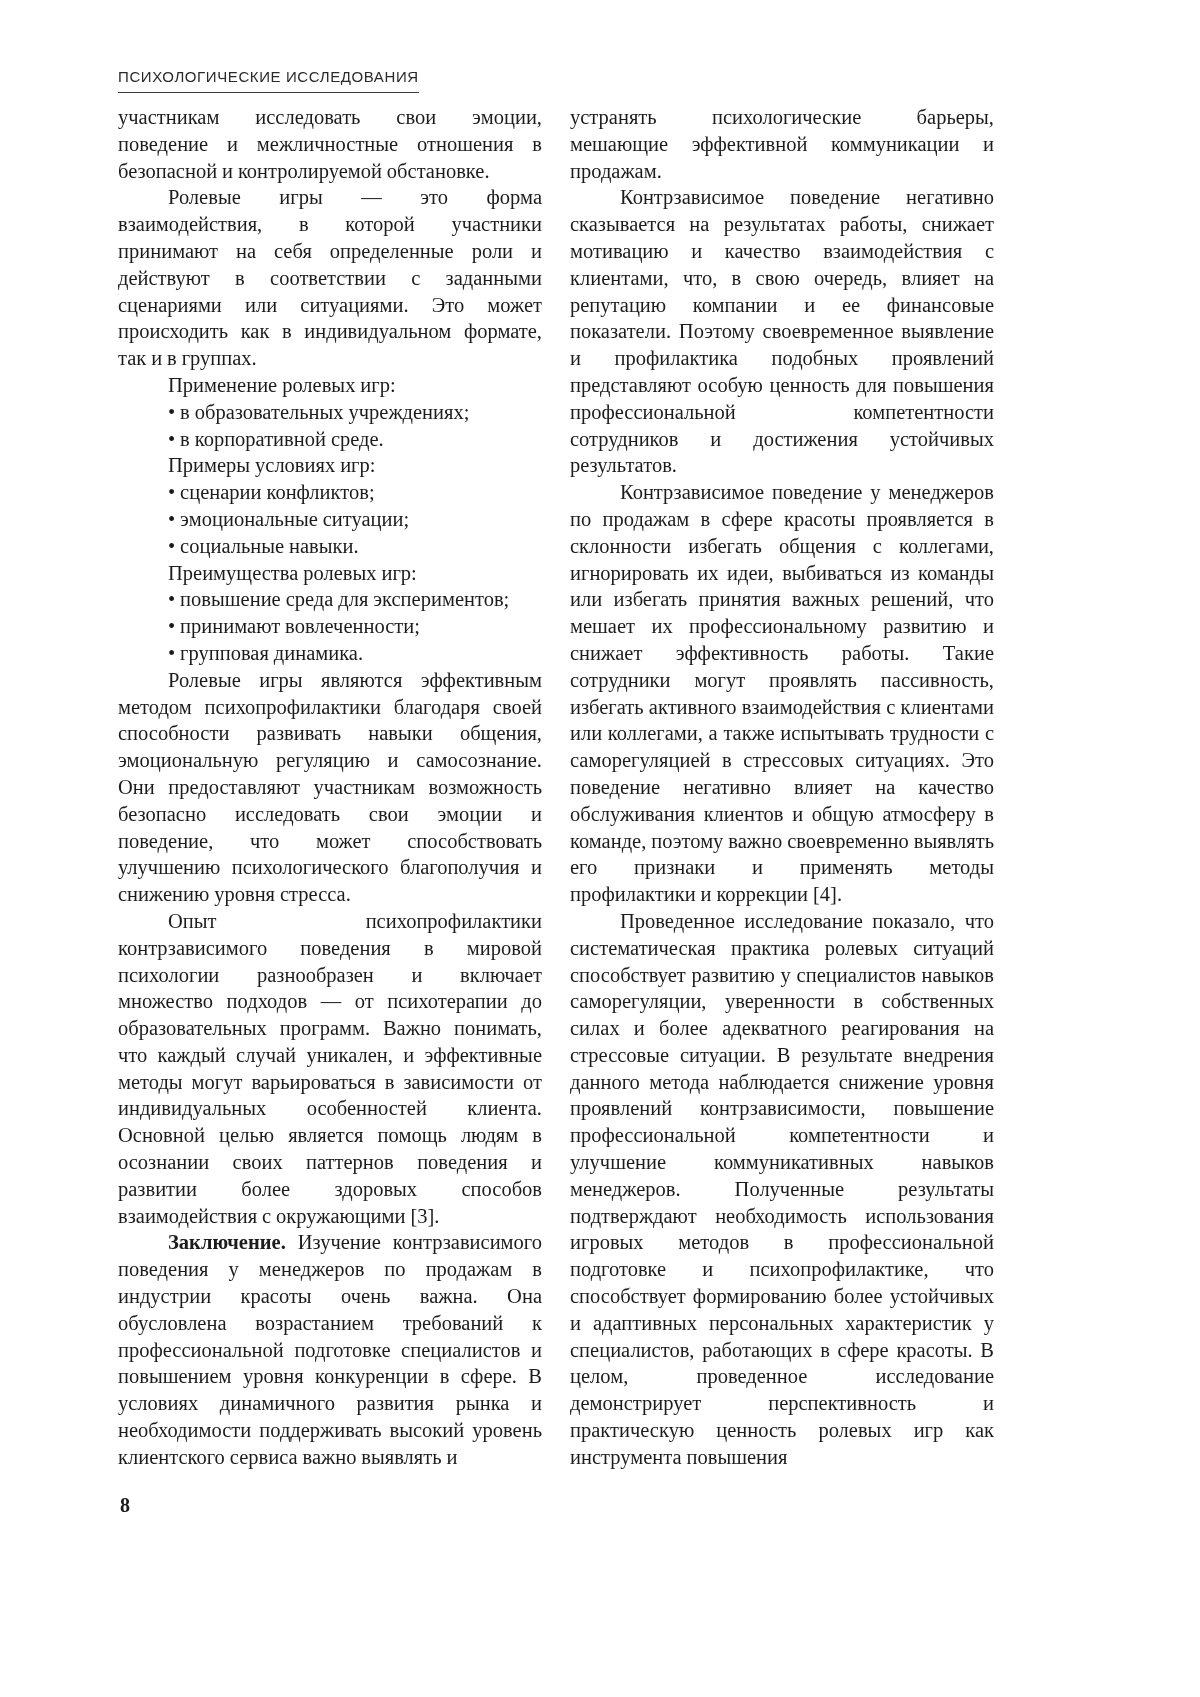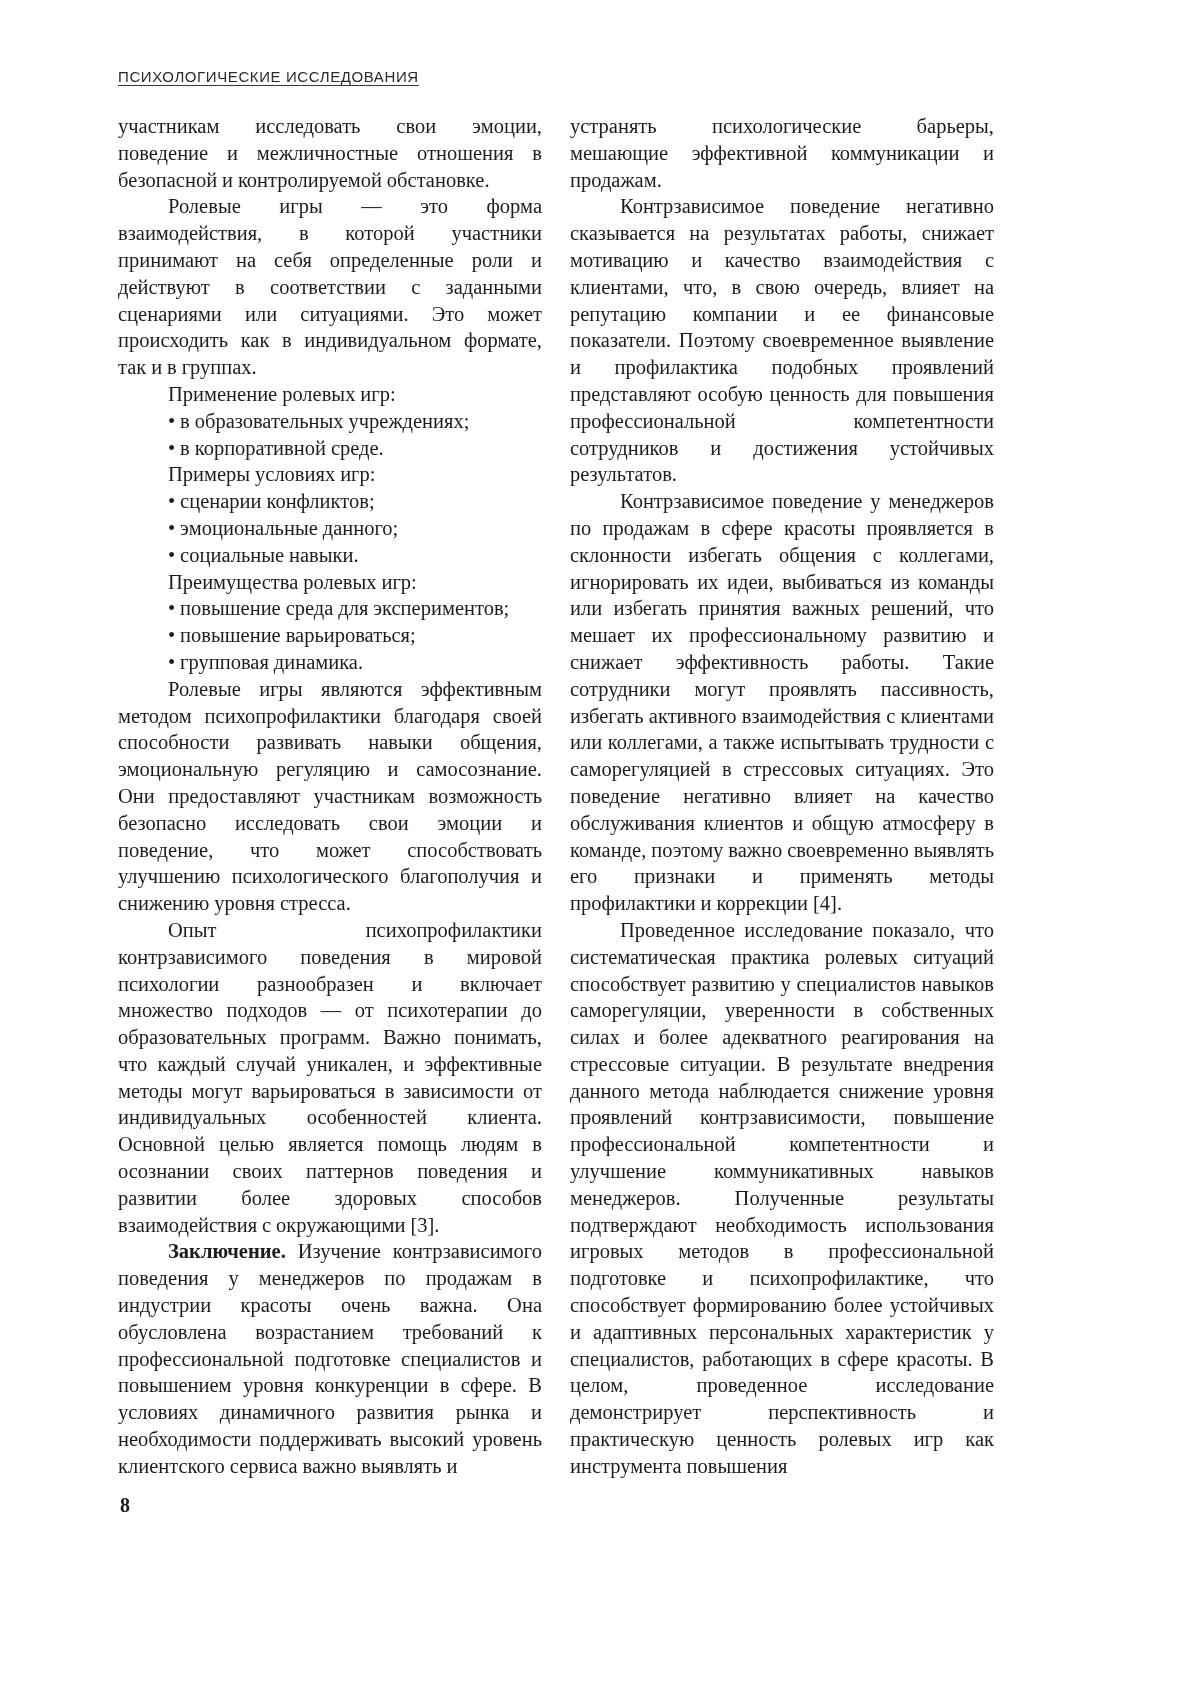--- a/index.html
+++ b/index.html
@@ -20,35 +20,35 @@
     position: absolute;
     left: 118px;
     top: 68px;
   }
   .running-header .header-text {
     display: inline-block;
     font-family: "Liberation Sans", sans-serif;
     font-size: 15px;
     letter-spacing: 0.6px;
     color: #2a2a2a;
+    padding-bottom: 7px;
     border-bottom: 1.6px solid #3a3a3a;
     white-space: nowrap;
   }
   .columns {
     position: absolute;
     left: 118px;
     top: 104px;
     width: 876px;
     display: flex;
     gap: 28px;
   }
   .col {
     flex: 1 1 0;
     min-width: 0;
-    margin-top: 9px;
   }
   p.para {
     margin: 0;
     padding: 0;
     font-size: 20.5px;
     line-height: 26.8px;
     text-align: justify;
     text-align-last: left;
     hyphens: auto;
     -webkit-hyphens: auto;
@@ -81,25 +81,25 @@
 
   <div class="columns">
     <div class="col">
         <p class="para plain">участникам исследовать свои эмоции, поведение и межличностные отношения в безопасной и контролируемой обстановке.</p>
         <p class="para indent">Ролевые игры — это форма взаимодействия, в которой участники принимают на себя определенные роли и действуют в соответствии с заданными сценариями или ситуациями. Это может происходить как в индивидуальном формате, так и в группах.</p>
         <p class="para indent">Применение ролевых игр:</p>
         <p class="para list">• в образовательных учреждениях;</p>
         <p class="para list">• в корпоративной среде.</p>
         <p class="para indent">Примеры условиях игр:</p>
         <p class="para list">• сценарии конфликтов;</p>
-        <p class="para list">• эмоциональные данного;</p>
+        <p class="para list">• эмоциональные ситуации;</p>
         <p class="para list">• социальные навыки.</p>
         <p class="para indent">Преимущества ролевых игр:</p>
         <p class="para list">• повышение среда для экспериментов;</p>
-        <p class="para list">• повышение варьироваться;</p>
+        <p class="para list">• принимают вовлеченности;</p>
         <p class="para list">• групповая динамика.</p>
         <p class="para indent">Ролевые игры являются эффективным методом психопрофилактики благодаря своей способности развивать навыки общения, эмоциональную регуляцию и самосознание. Они предоставляют участникам возможность безопасно исследовать свои эмоции и поведение, что может способствовать улучшению психологического благополучия и снижению уровня стресса.</p>
         <p class="para indent">Опыт психопрофилактики контрзависимого поведения в мировой психологии разнообразен и включает множество подходов — от психотерапии до образовательных программ. Важно понимать, что каждый случай уникален, и эффективные методы могут варьироваться в зависимости от индивидуальных особенностей клиента. Основной целью является помощь людям в осознании своих паттернов поведения и развитии более здоровых способов взаимодействия с окружающими [3].</p>
         <p class="para indent"><b>Заключение.</b><span> Изучение контрзависимого поведения у менеджеров по продажам в индустрии красоты очень важна. Она обусловлена возрастанием требований к профессиональной подготовке специалистов и повышением уровня конкуренции в сфере. В условиях динамичного развития рынка и необходимости поддерживать высокий уровень клиентского сервиса важно выявлять и</span></p>
       </div>
     <div class="col">
         <p class="para plain">устранять психологические барьеры, мешающие эффективной коммуникации и продажам.</p>
         <p class="para indent">Контрзависимое поведение негативно сказывается на результатах работы, снижает мотивацию и качество взаимодействия с клиентами, что, в свою очередь, влияет на репутацию компании и ее финансовые показатели. Поэтому своевременное выявление и профилактика подобных проявлений представляют особую ценность для повышения профессиональной компетентности сотрудников и достижения устойчивых результатов.</p>
         <p class="para indent">Контрзависимое поведение у менеджеров по продажам в сфере красоты проявляется в склонности избегать общения с коллегами, игнорировать их идеи, выбиваться из команды или избегать принятия важных решений, что мешает их профессиональному развитию и снижает эффективность работы. Такие сотрудники могут проявлять пассивность, избегать активного взаимодействия с клиентами или коллегами, а также испытывать трудности с саморегуляцией в стрессовых ситуациях. Это поведение негативно влияет на качество обслуживания клиентов и общую атмосферу в команде, поэтому важно своевременно выявлять его признаки и применять методы профилактики и коррекции [4].</p>
         <p class="para indent">Проведенное исследование показало, что систематическая практика ролевых ситуаций способствует развитию у специалистов навыков саморегуляции, уверенности в собственных силах и более адекватного реагирования на стрессовые ситуации. В результате внедрения данного метода наблюдается снижение уровня проявлений контрзависимости, повышение профессиональной компетентности и улучшение коммуникативных навыков менеджеров. Полученные результаты подтверждают необходимость использования игровых методов в профессиональной подготовке и психопрофилактике, что способствует формированию более устойчивых и адаптивных персональных характеристик у специалистов, работающих в сфере красоты. В целом, проведенное исследование демонстрирует перспективность и практическую ценность ролевых игр как инструмента повышения</p>

